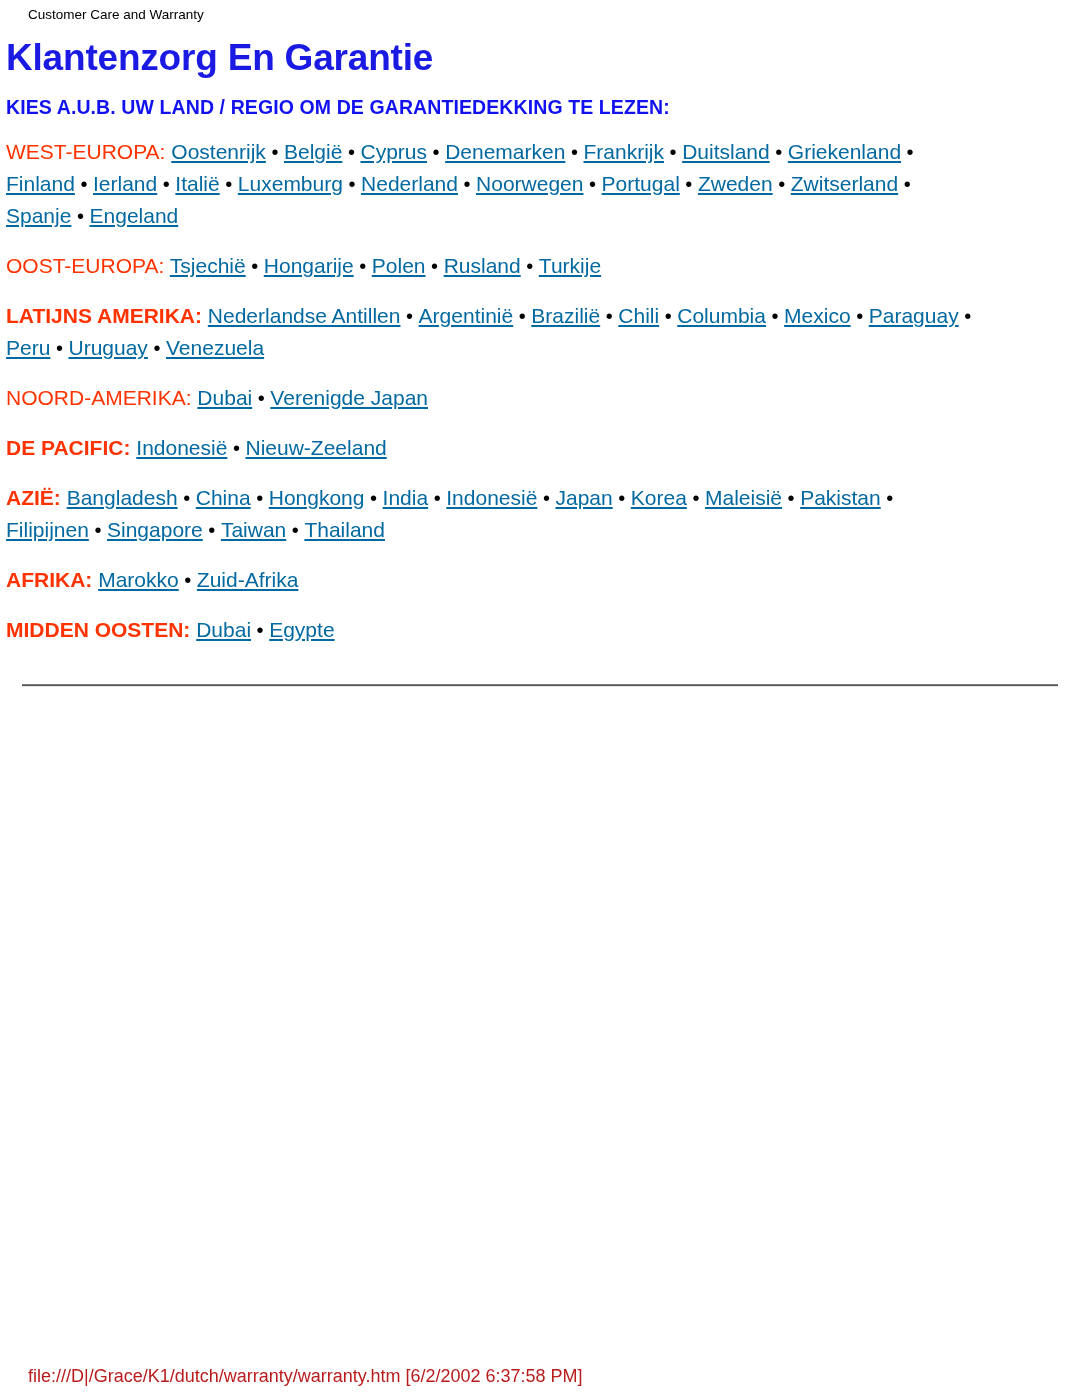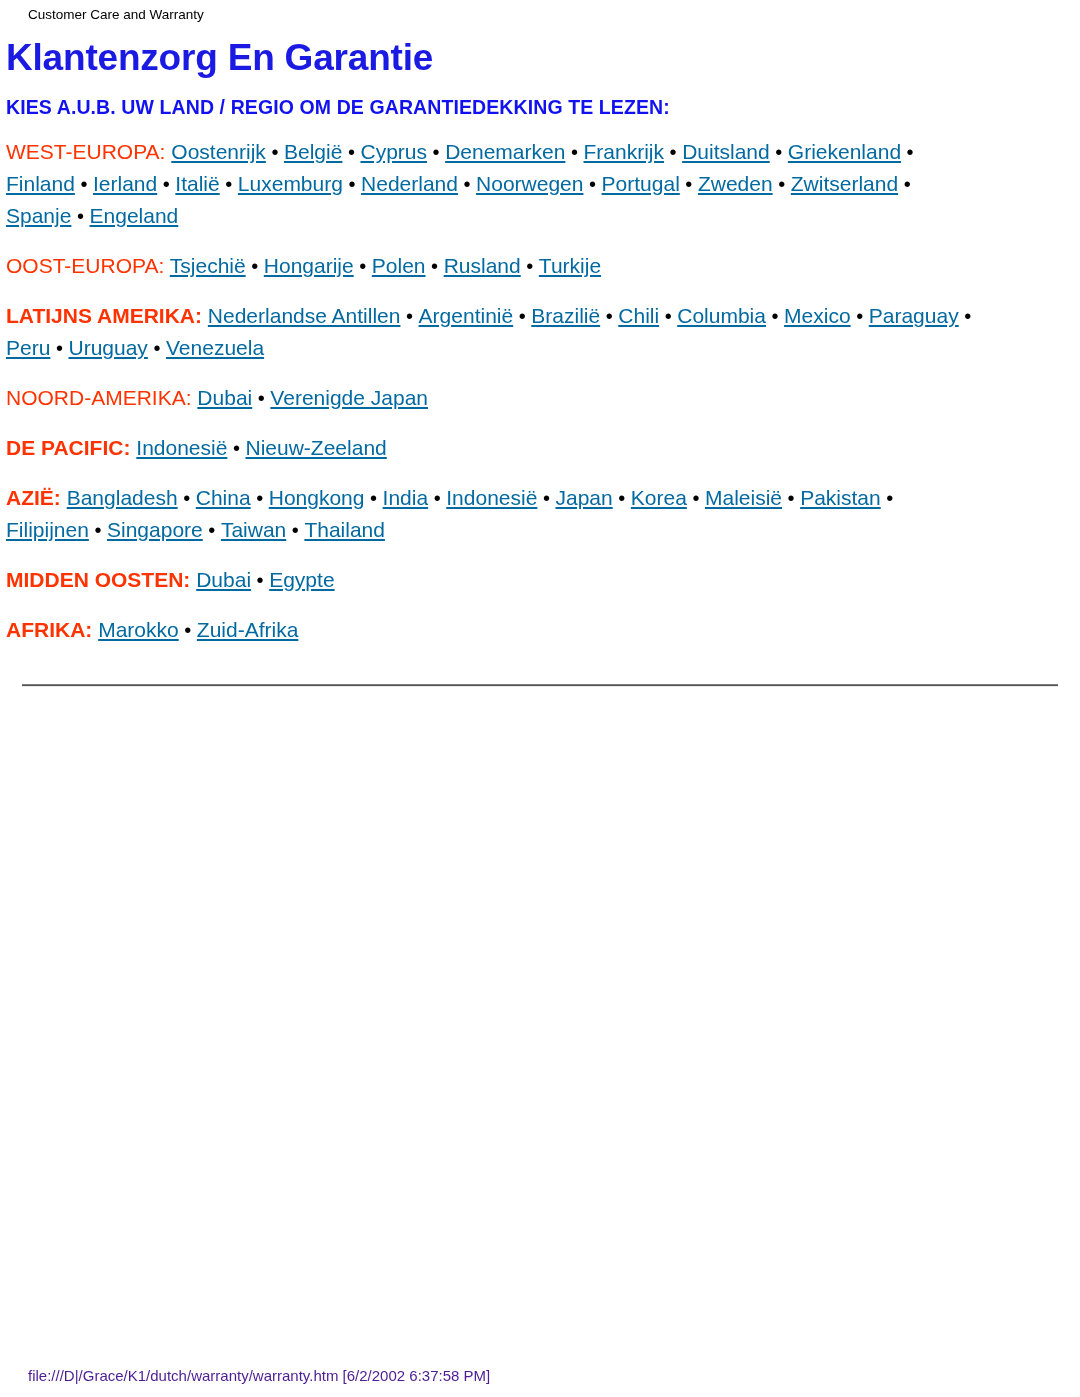--- a/index.html
+++ b/index.html
@@ -102,23 +102,23 @@
     margin: 0;
     padding: 0;
     background: linear-gradient(to bottom, #7d7d7d 0px, #7d7d7d 1px, #555555 1px, #555555 2px, #e9e9e9 2px, #e9e9e9 3px);
   }
 
   
   .doc-footer {
     position: absolute;
     left: 28px;
     top: 1368px;
-    font-size: 15px;
+    font-size: 18px;
     line-height: 16px;
-    color: #4c1d95;
+    color: #b91c1c;
     white-space: nowrap;
   }
 </style>
 </head>
 <body>
 
 <div class="page">
 
   <div class="running-header">Customer Care and Warranty</div>
 
@@ -128,22 +128,22 @@
 
     <h2 class="doc-subtitle">KIES A.U.B. UW LAND / REGIO OM DE GARANTIEDEKKING TE LEZEN:</h2>
 
     <div id="regions-container">
         <p class="region-block"><span class="region-label bold">WEST-EUROPA:</span> <a class="country-link" href="#">Oostenrijk</a><span class="sep"> • </span><a class="country-link" href="#">België</a><span class="sep"> • </span><a class="country-link" href="#">Cyprus</a><span class="sep"> • </span><a class="country-link" href="#">Denemarken</a><span class="sep"> • </span><a class="country-link" href="#">Frankrijk</a><span class="sep"> • </span><a class="country-link" href="#">Duitsland</a><span class="sep"> • </span><a class="country-link" href="#">Griekenland</a><span class="sep"> • </span><a class="country-link" href="#">Finland</a><span class="sep"> • </span><a class="country-link" href="#">Ierland</a><span class="sep"> • </span><a class="country-link" href="#">Italië</a><span class="sep"> • </span><a class="country-link" href="#">Luxemburg</a><span class="sep"> • </span><a class="country-link" href="#">Nederland</a><span class="sep"> • </span><a class="country-link" href="#">Noorwegen</a><span class="sep"> • </span><a class="country-link" href="#">Portugal</a><span class="sep"> • </span><a class="country-link" href="#">Zweden</a><span class="sep"> • </span><a class="country-link" href="#">Zwitserland</a><span class="sep"> • </span><a class="country-link" href="#">Spanje</a><span class="sep"> • </span><a class="country-link" href="#">Engeland</a></p>
         <p class="region-block"><span class="region-label bold">OOST-EUROPA:</span> <a class="country-link" href="#">Tsjechië</a><span class="sep"> • </span><a class="country-link" href="#">Hongarije</a><span class="sep"> • </span><a class="country-link" href="#">Polen</a><span class="sep"> • </span><a class="country-link" href="#">Rusland</a><span class="sep"> • </span><a class="country-link" href="#">Turkije</a></p>
         <p class="region-block"><span class="region-label">LATIJNS AMERIKA:</span> <a class="country-link" href="#">Nederlandse Antillen</a><span class="sep"> • </span><a class="country-link" href="#">Argentinië</a><span class="sep"> • </span><a class="country-link" href="#">Brazilië</a><span class="sep"> • </span><a class="country-link" href="#">Chili</a><span class="sep"> • </span><a class="country-link" href="#">Columbia</a><span class="sep"> • </span><a class="country-link" href="#">Mexico</a><span class="sep"> • </span><a class="country-link" href="#">Paraguay</a><span class="sep"> • </span><a class="country-link" href="#">Peru</a><span class="sep"> • </span><a class="country-link" href="#">Uruguay</a><span class="sep"> • </span><a class="country-link" href="#">Venezuela</a></p>
         <p class="region-block"><span class="region-label bold">NOORD-AMERIKA:</span> <a class="country-link" href="#">Dubai</a><span class="sep"> • </span><a class="country-link" href="#">Verenigde Japan</a></p>
         <p class="region-block"><span class="region-label">DE PACIFIC:</span> <a class="country-link" href="#">Indonesië</a><span class="sep"> • </span><a class="country-link" href="#">Nieuw-Zeeland</a></p>
         <p class="region-block"><span class="region-label">AZIË:</span> <a class="country-link" href="#">Bangladesh</a><span class="sep"> • </span><a class="country-link" href="#">China</a><span class="sep"> • </span><a class="country-link" href="#">Hongkong</a><span class="sep"> • </span><a class="country-link" href="#">India</a><span class="sep"> • </span><a class="country-link" href="#">Indonesië</a><span class="sep"> • </span><a class="country-link" href="#">Japan</a><span class="sep"> • </span><a class="country-link" href="#">Korea</a><span class="sep"> • </span><a class="country-link" href="#">Maleisië</a><span class="sep"> • </span><a class="country-link" href="#">Pakistan</a><span class="sep"> • </span><a class="country-link" href="#">Filipijnen</a><span class="sep"> • </span><a class="country-link" href="#">Singapore</a><span class="sep"> • </span><a class="country-link" href="#">Taiwan</a><span class="sep"> • </span><a class="country-link" href="#">Thailand</a></p>
+        <p class="region-block"><span class="region-label">AFRIKA:</span> <a class="country-link" href="#">Marokko</a><span class="sep"> • </span><a class="country-link" href="#">Zuid-Afrika</a></p>
         <p class="region-block"><span class="region-label">MIDDEN OOSTEN:</span> <a class="country-link" href="#">Dubai</a><span class="sep"> • </span><a class="country-link" href="#">Egypte</a></p>
-        <p class="region-block"><span class="region-label">AFRIKA:</span> <a class="country-link" href="#">Marokko</a><span class="sep"> • </span><a class="country-link" href="#">Zuid-Afrika</a></p>
       </div>
 
   </div>
 
   <hr class="divider">
 
   <div class="doc-footer">file:///D|/Grace/K1/dutch/warranty/warranty.htm [6/2/2002 6:37:58 PM]</div>
 
 </div>
 

